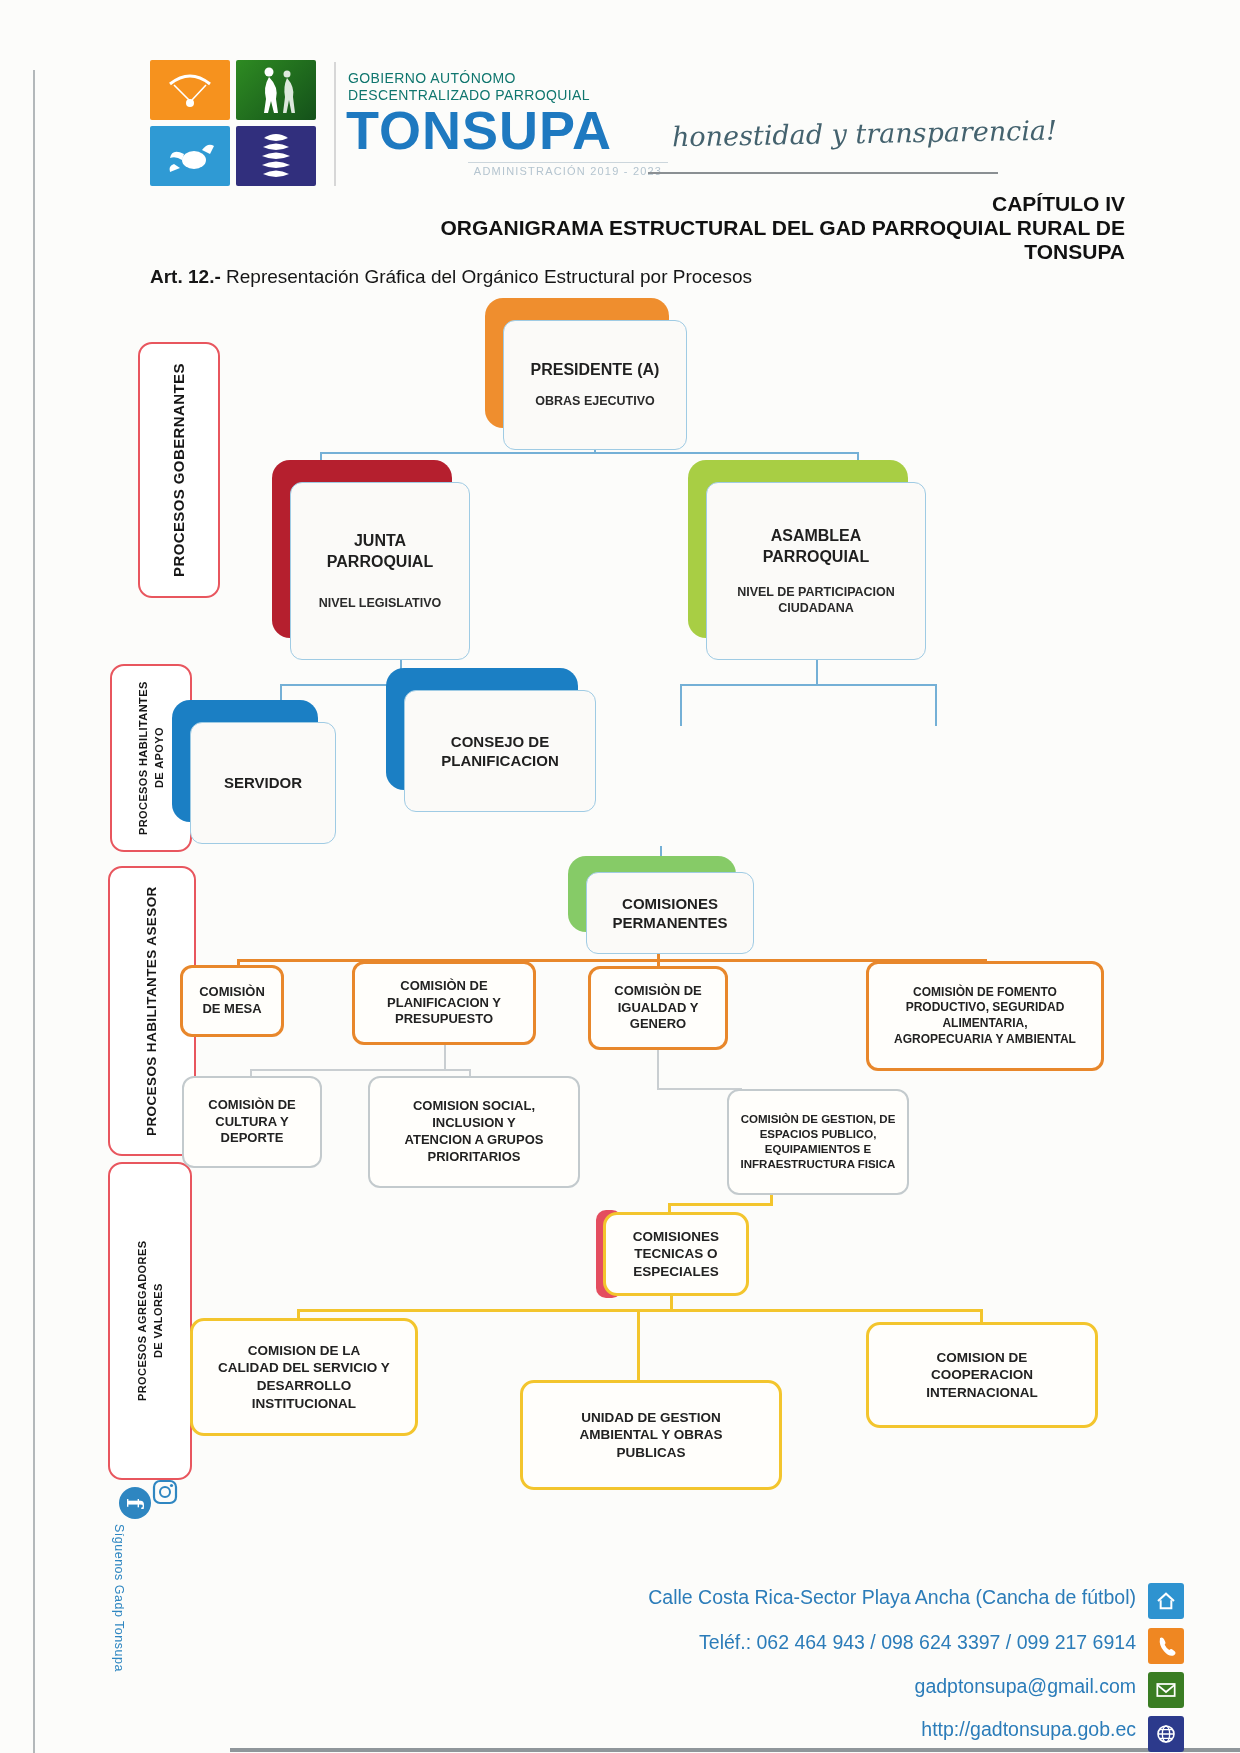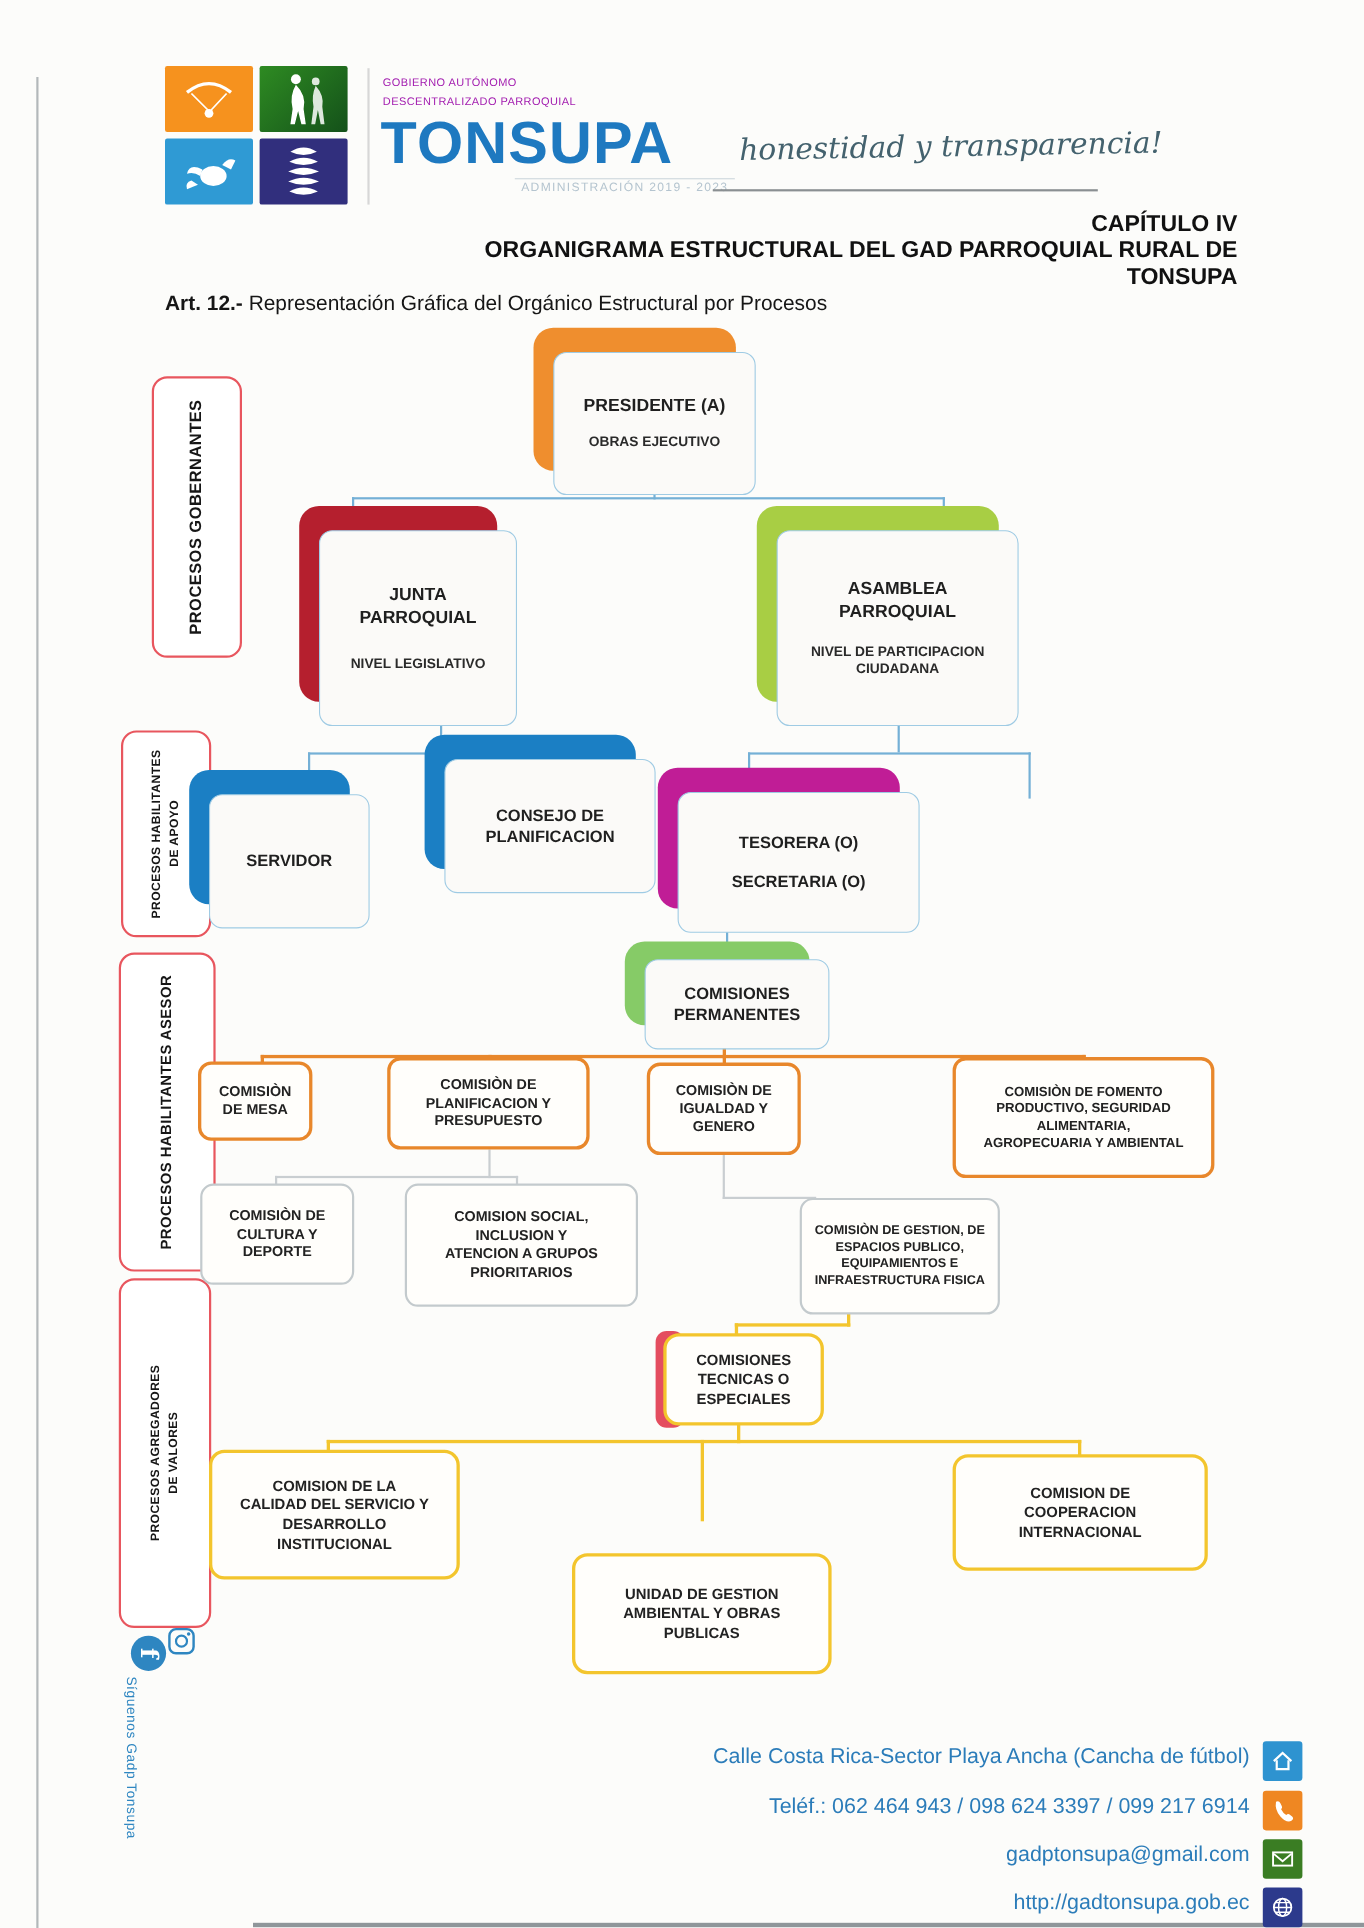--- a/index.html
+++ b/index.html
@@ -2,21 +2,21 @@
 <html><head>
 <meta charset="utf-8">
 <style>
   html,body{margin:0;padding:0;background:#e8e8e8;}
   #page{position:relative;width:1240px;height:1753px;background:#fcfcfa;overflow:hidden;
         font-family:"Liberation Sans", sans-serif;color:#1f1f1f;}
   .abs{position:absolute;}
   
   .logo-grid{display:grid;grid-template-columns:80px 80px;grid-template-rows:60px 60px;gap:6px;}
   .lq{border-radius:2px;display:flex;align-items:center;justify-content:center;}
-  .hdr-small{font-size:10px;letter-spacing:.4px;color:#a21caf;font-weight:500;}
+  .hdr-small{font-size:14px;letter-spacing:.4px;color:#0f766e;font-weight:500;}
   .brand{font-size:54px;font-weight:800;color:#1e79c0;letter-spacing:1px;line-height:1;}
   .admin{font-size:11px;color:#b4c4cf;letter-spacing:1.2px;border-top:1px solid #ccd6dc;padding-top:2px;}
   .slogan{font-family:"DejaVu Serif", serif;font-style:italic;font-size:27px;color:#44626e;transform:rotate(-1deg);}
   
   .tline{left:0;width:1125px;text-align:right;font-size:21px;font-weight:bold;color:#111;}
   .article{font-size:19px;color:#161616;}
   .article b{font-weight:bold;}
   
   .vlabel{background:#fff;border:2.5px solid #e8565e;border-radius:14px;
           display:flex;align-items:center;justify-content:center;
@@ -190,27 +190,20 @@
   </div>
 
   <div class="abs node" style="left:386px;top:668px;width:186px;height:144px;padding-left:24px;">
     <div class="shadow sh-blue"></div>
     <div class="card">
         <div class="nt" style="font-size:15px;">CONSEJO DE
 PLANIFICACION</div>
       </div>
   </div>
 
-  <div class="abs node" style="left:598px;top:698px;width:238px;height:150px;">
-    <div class="shadow sh-magenta"></div>
-    <div class="card">
-      <div class="nt" style="font-size:15px;">TESORERA (O)</div>
-      <div class="nt" style="font-size:15px;margin-top:16px;">SECRETARIA (O)</div>
-    </div>
-  </div>
 
 
   <div class="abs node" style="left:568px;top:856px;width:186px;height:98px;">
     <div class="shadow sh-green"></div>
     <div class="card" style="top:16px;height:calc(100% - 16px);">
       <div class="nt" style="font-size:15px;">COMISIONES
 PERMANENTES</div>
     </div>
   </div>
 
@@ -241,21 +234,21 @@
 
   <div class="abs" style="left:596px;top:1210px;width:26px;height:88px;background:#e44d5f;border-radius:10px;z-index:1;"></div>
   <div class="abs bbox b-yellow" style="left:603px;top:1212px;width:146px;height:84px;font-size:13.5px;">COMISIONES
 TECNICAS O
 ESPECIALES</div>
 
   <div class="abs bbox b-yellow" style="left:190px;top:1318px;width:228px;height:118px;font-size:13.5px;">COMISION DE LA
 CALIDAD DEL SERVICIO Y
 DESARROLLO
 INSTITUCIONAL</div>
-  <div class="abs bbox b-yellow" style="left:520px;top:1380px;width:236px;height:110px;font-size:13.5px;margin-top:32px;">UNIDAD DE GESTION
+  <div class="abs bbox b-yellow" style="left:520px;top:1380px;width:262px;height:110px;font-size:13.5px;">UNIDAD DE GESTION
 AMBIENTAL Y OBRAS
 PUBLICAS</div>
   <div class="abs bbox b-yellow" style="left:866px;top:1322px;width:232px;height:106px;font-size:13.5px;">COMISION DE
 COOPERACION
 INTERNACIONAL</div>
 
   <div class="abs" style="left:152px;top:1479px;">
     <svg width="26" height="26" viewBox="0 0 26 26">
         <rect x="2" y="2" width="22" height="22" rx="6" fill="none" stroke="#2e86c1" stroke-width="2.2"></rect>
         <circle cx="13" cy="13" r="5" fill="none" stroke="#2e86c1" stroke-width="2"></circle>

